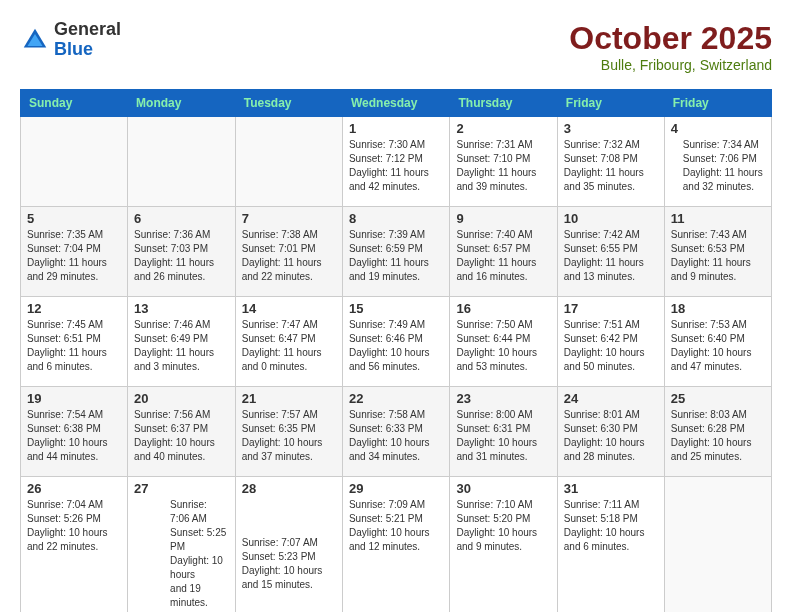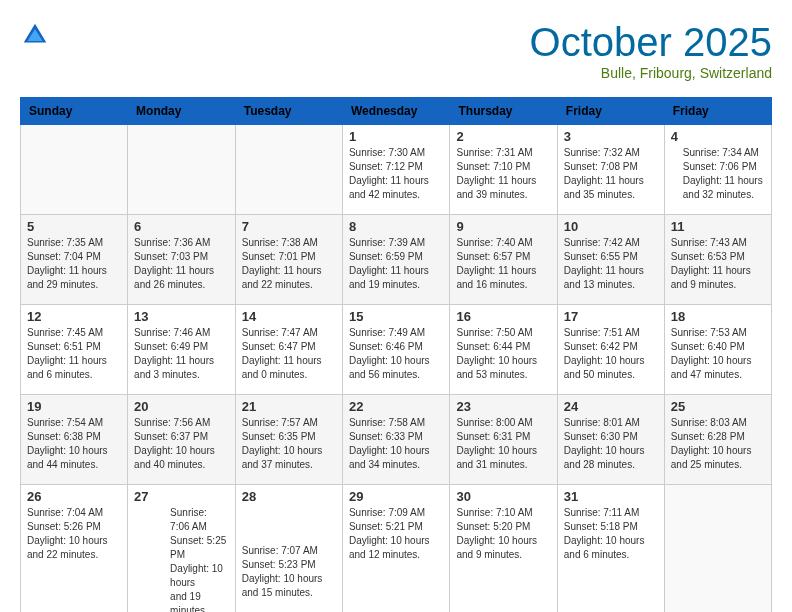--- a/index.html
+++ b/index.html
@@ -31,36 +31,36 @@
     .logo-general { color: #333; }
     .logo-blue { color: #1565c0; }
     .logo-icon {
       width: 30px;
       height: 30px;
     }
     .title-block {
       text-align: right;
     }
     .month-title {
-      font-size: 40px;
-      font-weight: normal;
-      color: #0369a1;
+      font-size: 32px;
+      font-weight: bold;
+      color: #7f1d1d;
     }
     .location {
       font-size: 14px;
       color: #4d7c0f;
     }
     .calendar {
       width: 100%;
       border-collapse: collapse;
       font-size: 11px;
     }
     .calendar th {
       background: #1565c0;
-      color: #000000;
+      color: #86efac;
       text-align: left;
       padding: 6px 8px;
       font-size: 12px;
       border: 1px solid #1565c0;
     }
     .calendar td {
       border: 1px solid #ccc;
       vertical-align: top;
       padding: 4px 6px;
       height: 90px;
@@ -87,20 +87,24 @@
   </style>
 </head>
 <body>
 
 <div class="header">
   <div class="logo">
     <svg class="logo-icon" viewBox="0 0 40 40">
       <polygon points="20,5 35,30 5,30" fill="#1565c0"></polygon>
       <polygon points="20,12 30,28 10,28" fill="#42a5f5"></polygon>
     </svg>
+    <div class="logo-text">
+      <span class="logo-general">General</span>
+      <span class="logo-blue">Blue</span>
+    </div>
   </div>
   <div class="title-block">
     <div class="month-title">October 2025</div>
     <div class="location">Bulle, Fribourg, Switzerland</div>
   </div>
 </div>
 
 <table class="calendar">
   <thead>
     <tr>

